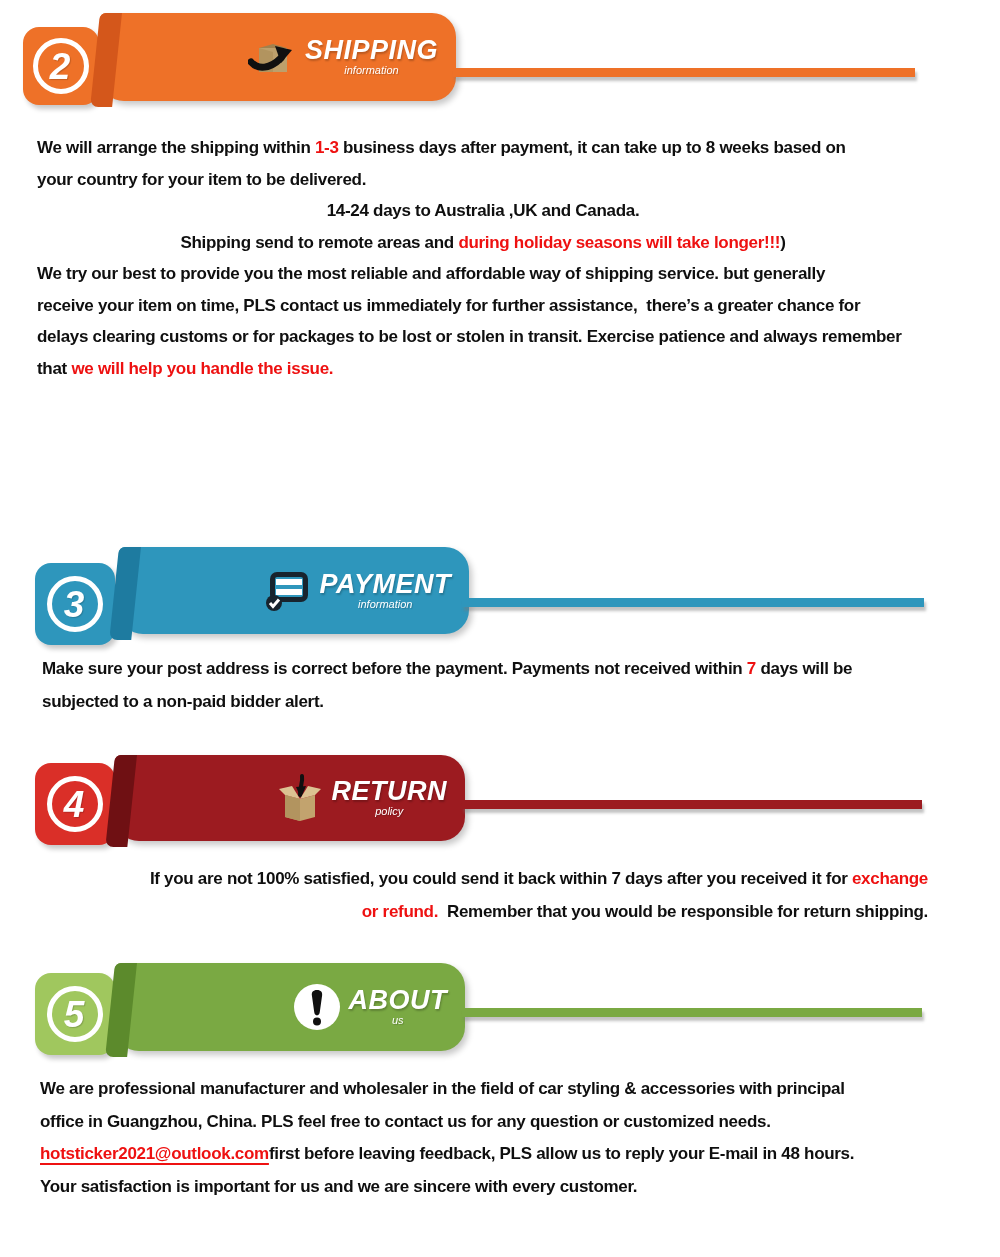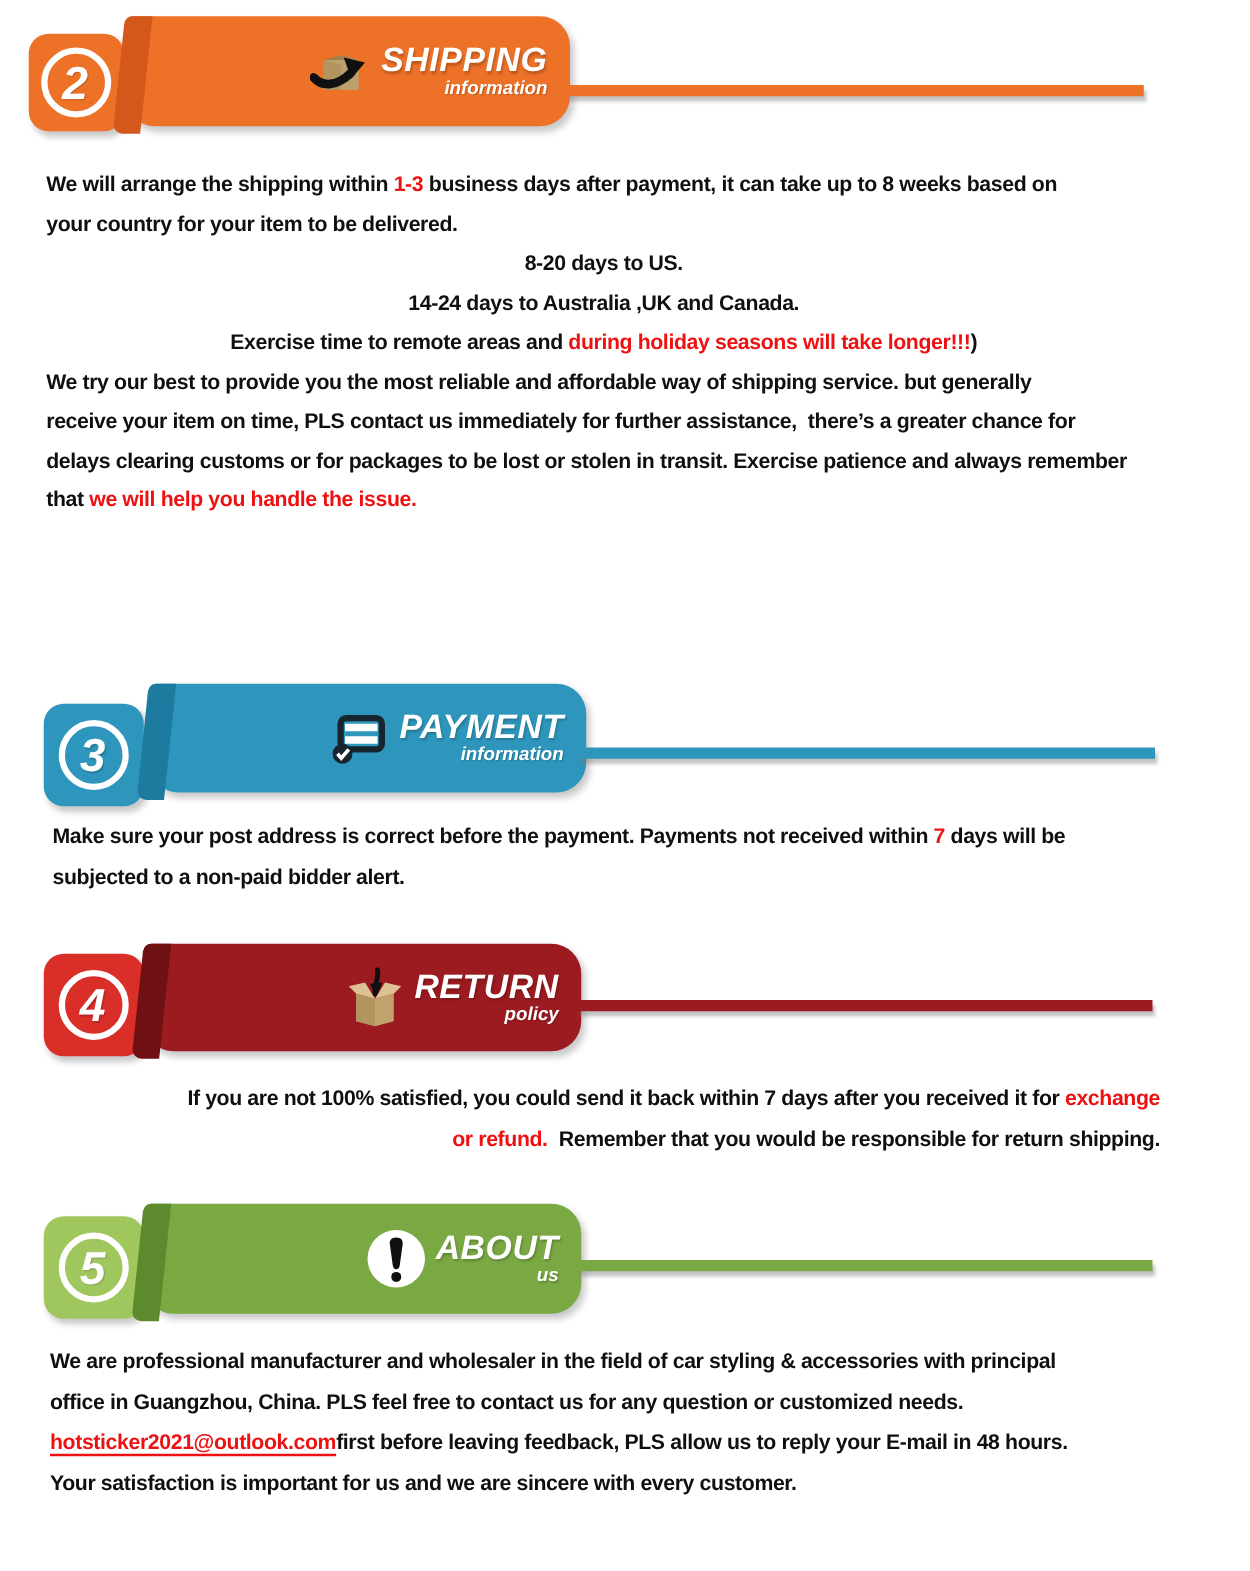--- a/index.html
+++ b/index.html
@@ -38,22 +38,23 @@
     background:var(--fold);transform:skewX(-6deg);transform-origin:top center;
     border-radius:6px 0 0 8px;
   }
   .icon{width:52px;height:52px;display:flex;align-items:center;justify-content:center;margin-right:6px;flex:0 0 auto;}
   .titles{text-align:right;color:#ffffff;}
   .title{
     font-size:27px;font-weight:700;font-style:italic;line-height:1;
     letter-spacing:0.5px;text-shadow:1px 2px 2px rgba(0,0,0,0.22);
   }
   .subtitle{
-    font-size:15px;font-weight:700;font-style:italic;line-height:1.15;
+    font-size:11px;font-weight:400;font-style:italic;line-height:1.15;
     text-shadow:1px 1px 1px rgba(0,0,0,0.2);
+    text-align:center;
   }
   .hline{
     position:absolute;height:9px;background:var(--line);
     box-shadow:2px 4px 3px rgba(120,120,120,0.45);
   }
 
   
   .textblock{
     position:absolute;color:var(--text,#0f0f0f);
     font-weight:700;font-size:17px;letter-spacing:-0.3px;
@@ -94,23 +95,22 @@
         <div class="title">SHIPPING</div>
         <div class="subtitle">information</div>
       </div>
     </div>
     <div class="hline" style="left:453px;top:58px;width:462px;"></div>
   </section>
 
   <div class="textblock" style="left:37px;top:132px;width:892px;line-height:31.5px;">
       <div class="tline"><span>We will arrange the shipping within </span><span class="red">1-3</span><span> business days after payment, it can take up to 8 weeks based on</span></div>
       <div class="tline"><span>your country for your item to be delivered.</span></div>
-      <div class="tline center"><span>8-20 days to US.</span></div>
       <div class="tline center"><span>14-24 days to Australia ,UK and Canada.</span></div>
-      <div class="tline center"><span>Exercise time to remote areas and </span><span class="red">during holiday seasons will take longer!!!</span><span>)</span></div>
+      <div class="tline center"><span>Shipping send to remote areas and </span><span class="red">during holiday seasons will take longer!!!</span><span>)</span></div>
       <div class="tline"><span>We try our best to provide you the most reliable and affordable way of shipping service. but generally</span></div>
       <div class="tline"><span>receive your item on time, PLS contact us immediately for further assistance,  there’s a greater chance for</span></div>
       <div class="tline"><span>delays clearing customs or for packages to be lost or stolen in transit. Exercise patience and always remember</span></div>
       <div class="tline"><span>that </span><span class="red">we will help you handle the issue.</span></div>
     </div>
 
   <section class="sec" style="top: 545px; height: 105px; --main: #2e96bc; --tab: #2e96bc; --fold: #1e7ba0; --line: #2e96bc;">
     <div class="tab" style="left:35px;top:18px;width:80px;height:82px;">
       <div class="circle">
         <span class="num">3</span>

